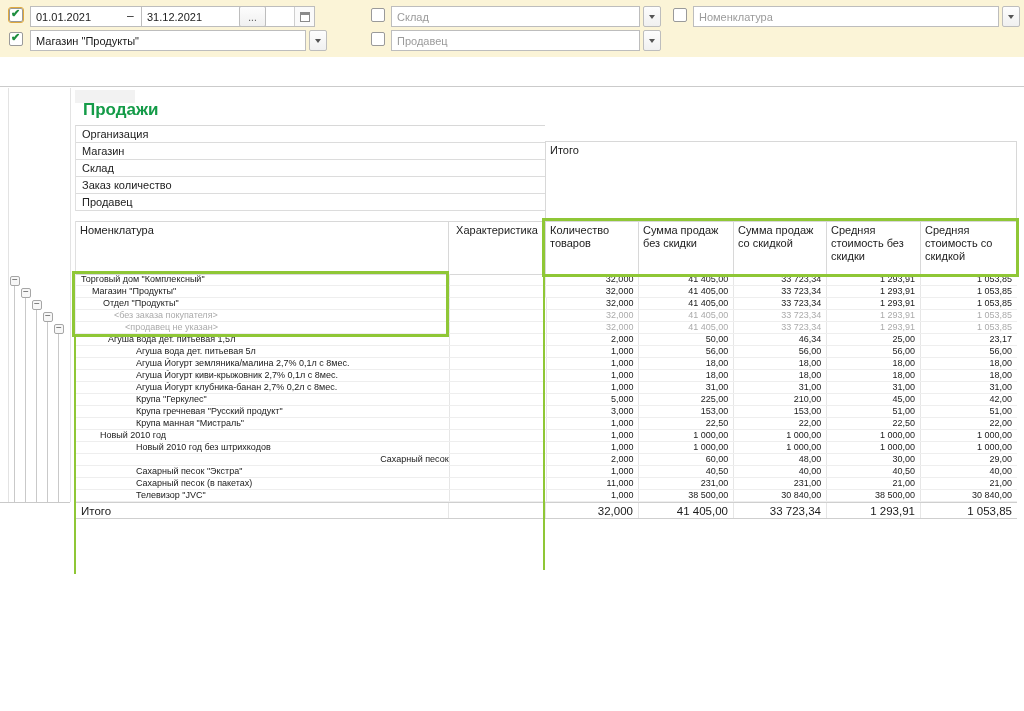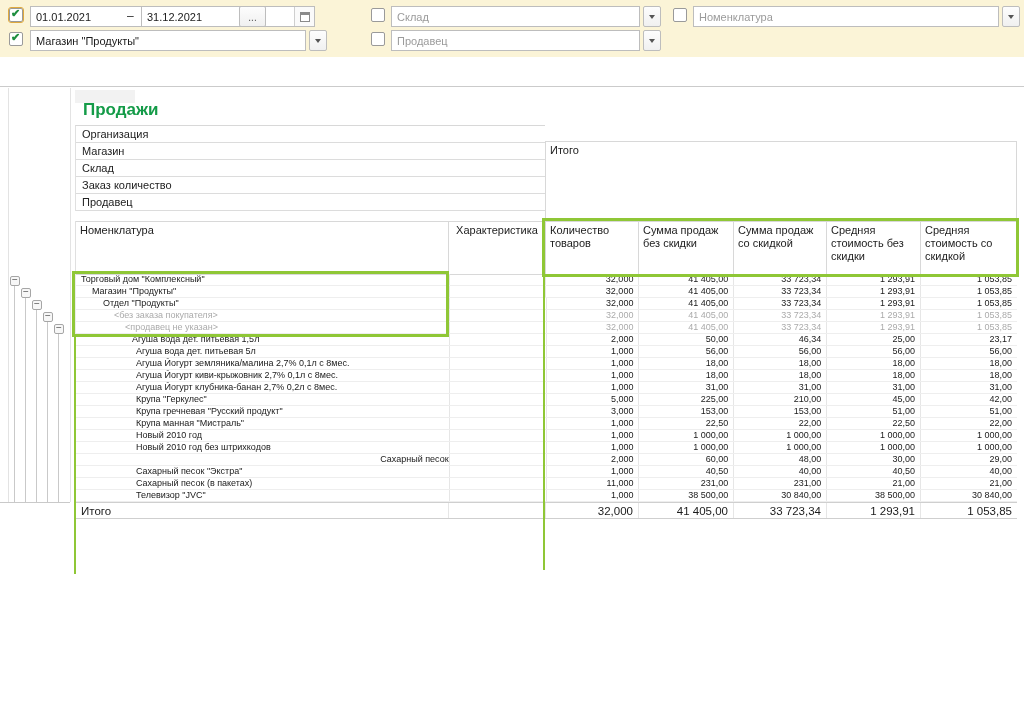--- a/index.html
+++ b/index.html
@@ -276,21 +276,21 @@
         <div class="drow muted">
           <div class="cell name" style="padding-left: 49px;">&lt;продавец не указан&gt;</div>
           <div class="cell char"></div>
           <div class="cell num w0">32,000</div>
           <div class="cell num w1">41 405,00</div>
           <div class="cell num w2">33 723,34</div>
           <div class="cell num w3">1 293,91</div>
           <div class="cell num w4">1 053,85</div>
         </div>
         <div class="drow">
-          <div class="cell name" style="padding-left: 56px;">Агуша вода дет. питьевая 1,5л</div>
+          <div class="cell name" style="padding-left: 32px;">Агуша вода дет. питьевая 1,5л</div>
           <div class="cell char"></div>
           <div class="cell num w0">2,000</div>
           <div class="cell num w1">50,00</div>
           <div class="cell num w2">46,34</div>
           <div class="cell num w3">25,00</div>
           <div class="cell num w4">23,17</div>
         </div>
         <div class="drow">
           <div class="cell name" style="padding-left: 60px;">Агуша вода дет. питьевая 5л</div>
           <div class="cell char"></div>
@@ -348,21 +348,21 @@
         <div class="drow">
           <div class="cell name" style="padding-left: 60px;">Крупа манная "Мистраль"</div>
           <div class="cell char"></div>
           <div class="cell num w0">1,000</div>
           <div class="cell num w1">22,50</div>
           <div class="cell num w2">22,00</div>
           <div class="cell num w3">22,50</div>
           <div class="cell num w4">22,00</div>
         </div>
         <div class="drow">
-          <div class="cell name" style="padding-left: 60px;">Новый 2010 год</div>
+          <div class="cell name" style="padding-left: 24px;">Новый 2010 год</div>
           <div class="cell char"></div>
           <div class="cell num w0">1,000</div>
           <div class="cell num w1">1 000,00</div>
           <div class="cell num w2">1 000,00</div>
           <div class="cell num w3">1 000,00</div>
           <div class="cell num w4">1 000,00</div>
         </div>
         <div class="drow">
           <div class="cell name" style="padding-left: 60px;">Новый 2010 год без штрихкодов</div>
           <div class="cell char"></div>

